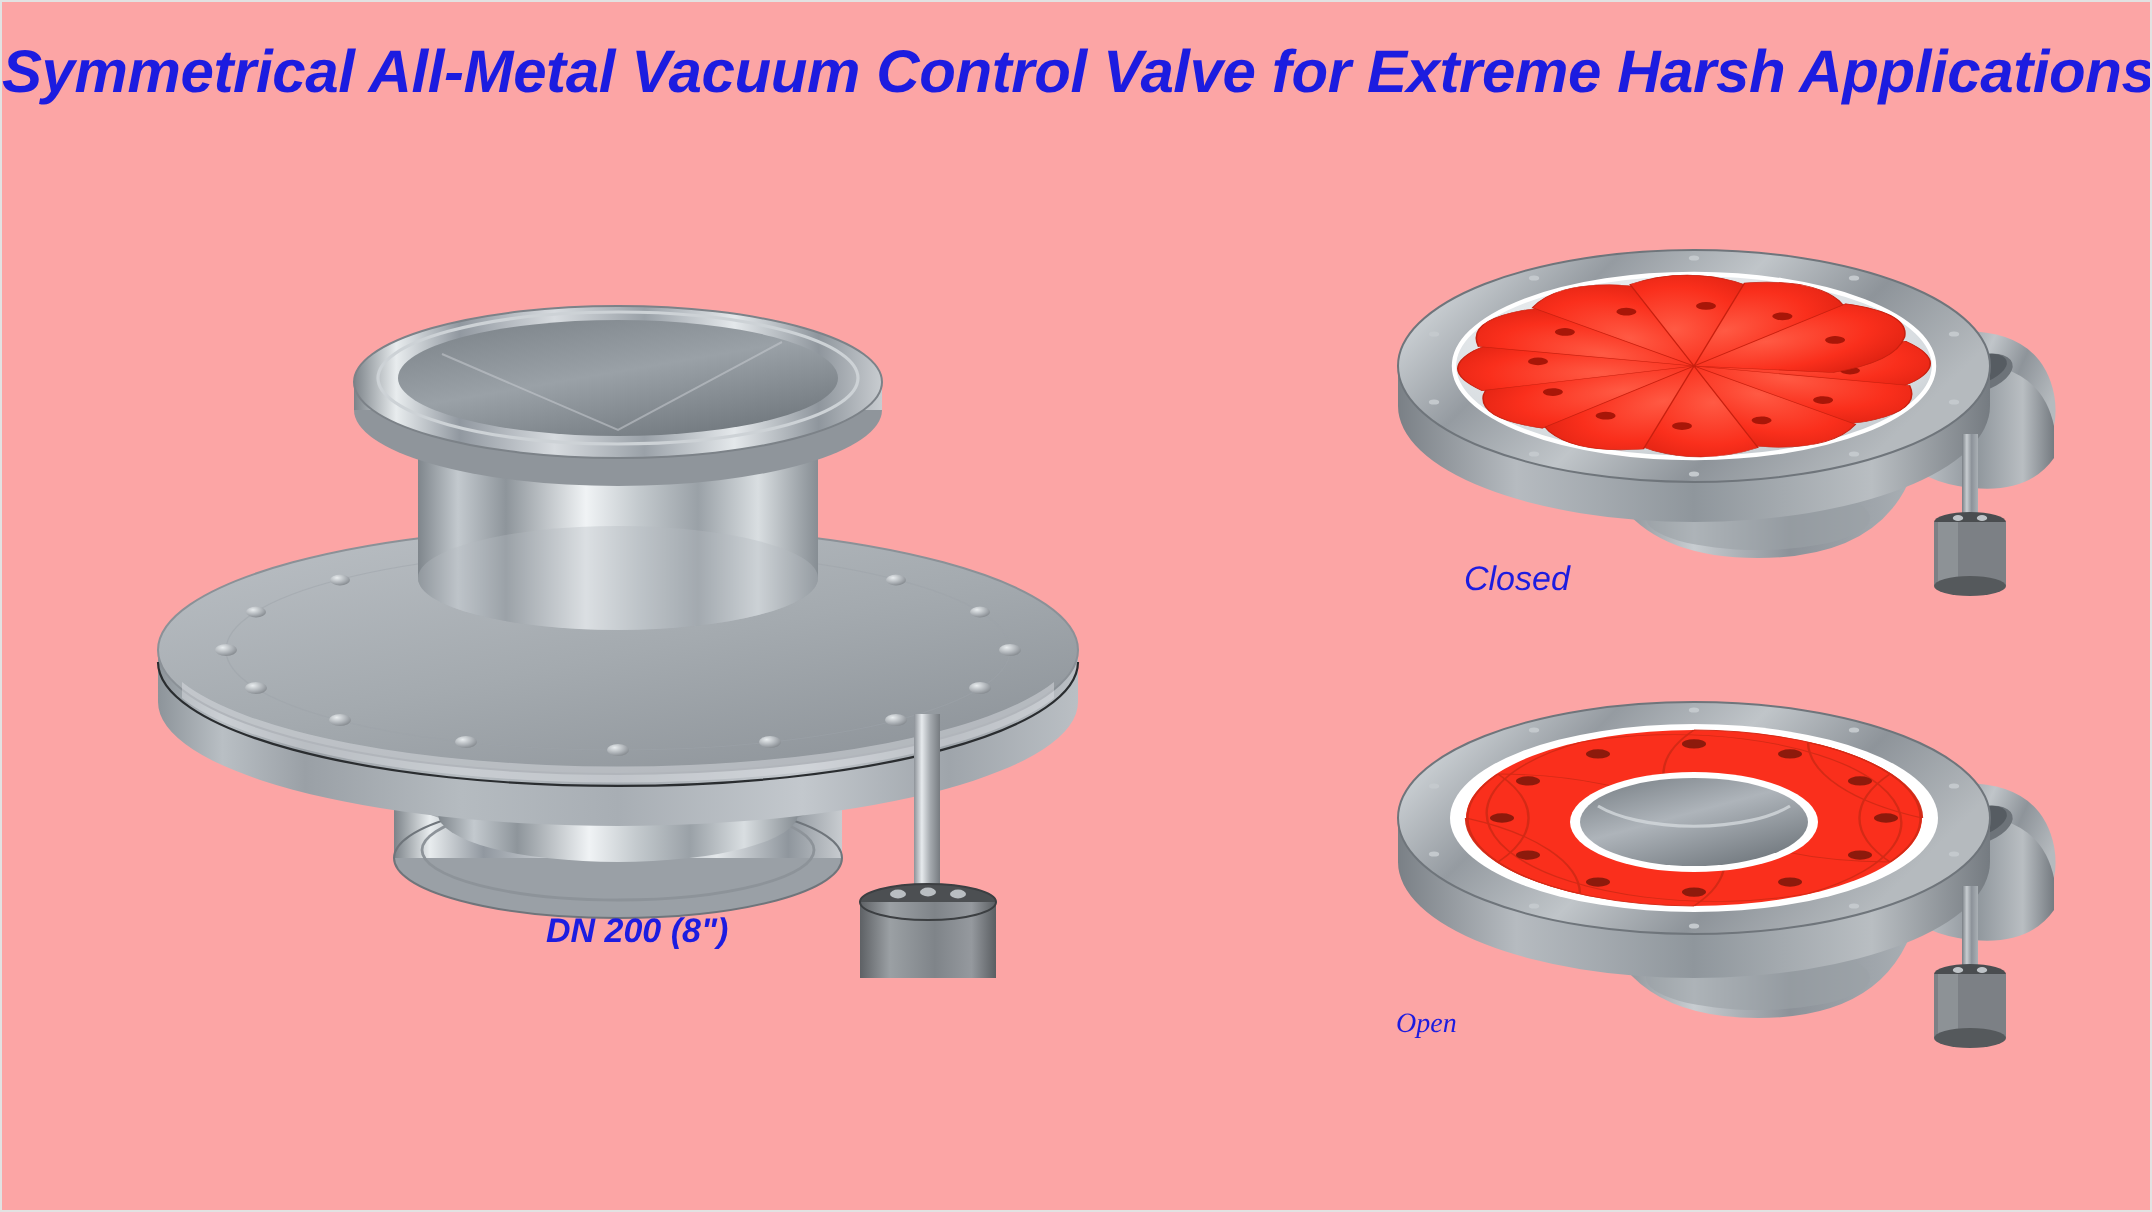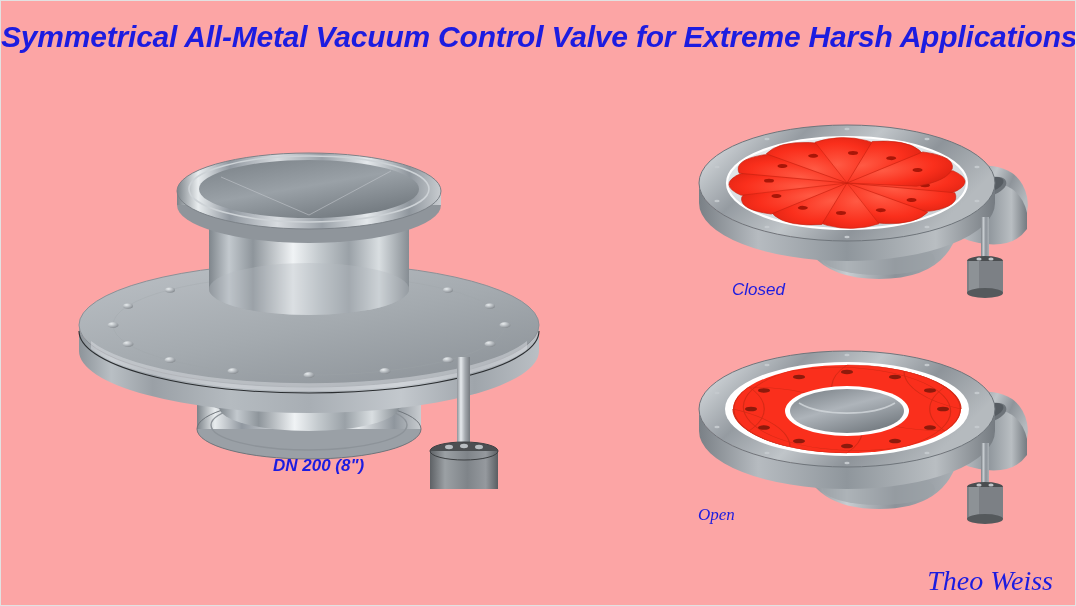--- a/index.html
+++ b/index.html
@@ -13,21 +13,21 @@
     font-size:30px;font-weight:bold;font-style:italic;
     color:#1c1ce0;letter-spacing:-0.2px;white-space:nowrap;
   }
 
   .lbl{
     position:absolute;font-family:"Liberation Sans",sans-serif;
     font-style:italic;color:#1c1ce0;white-space:nowrap;
   }
   .lbl-dn{left:272px;top:455px;font-size:17px;font-weight:bold;}
   .lbl-closed{left:731px;top:279px;font-size:17px;}
-  .lbl-open{left:697px;top:504px;font-size:17px;font-family:"Liberation Serif",serif;}
+  .lbl-open{left:697px;top:504px;font-size:14px;font-family:"Liberation Serif",serif;}
 
   .foot{
     position:absolute;bottom:8px;
     font-family:"Liberation Serif",serif;font-style:italic;color:#1c1ce0;
     white-space:nowrap;
   }
   .foot-mail{left:24px;font-size:25px;}
   .foot-name{right:22px;font-size:28px;}
 
   .art{position:absolute;}
@@ -435,15 +435,14 @@
       <rect x="286" y="156" width="36" height="32" fill="#7c8085"></rect>
       <rect x="288" y="156" width="10" height="32" fill="#9a9ea2" opacity="0.6"></rect>
       <ellipse cx="304" cy="188" rx="18" ry="5" fill="#55595c"></ellipse>
       <ellipse cx="298" cy="154" rx="2.6" ry="1.5" fill="#bfc4c8"></ellipse>
       <ellipse cx="310" cy="154" rx="2.6" ry="1.5" fill="#bfc4c8"></ellipse>
     </g>
   </svg>
 
   <div class="lbl lbl-open">Open</div>
 
-  <div class="foot foot-name">Theo Weiss</div>
 
 </div>
 
 </body></html>

